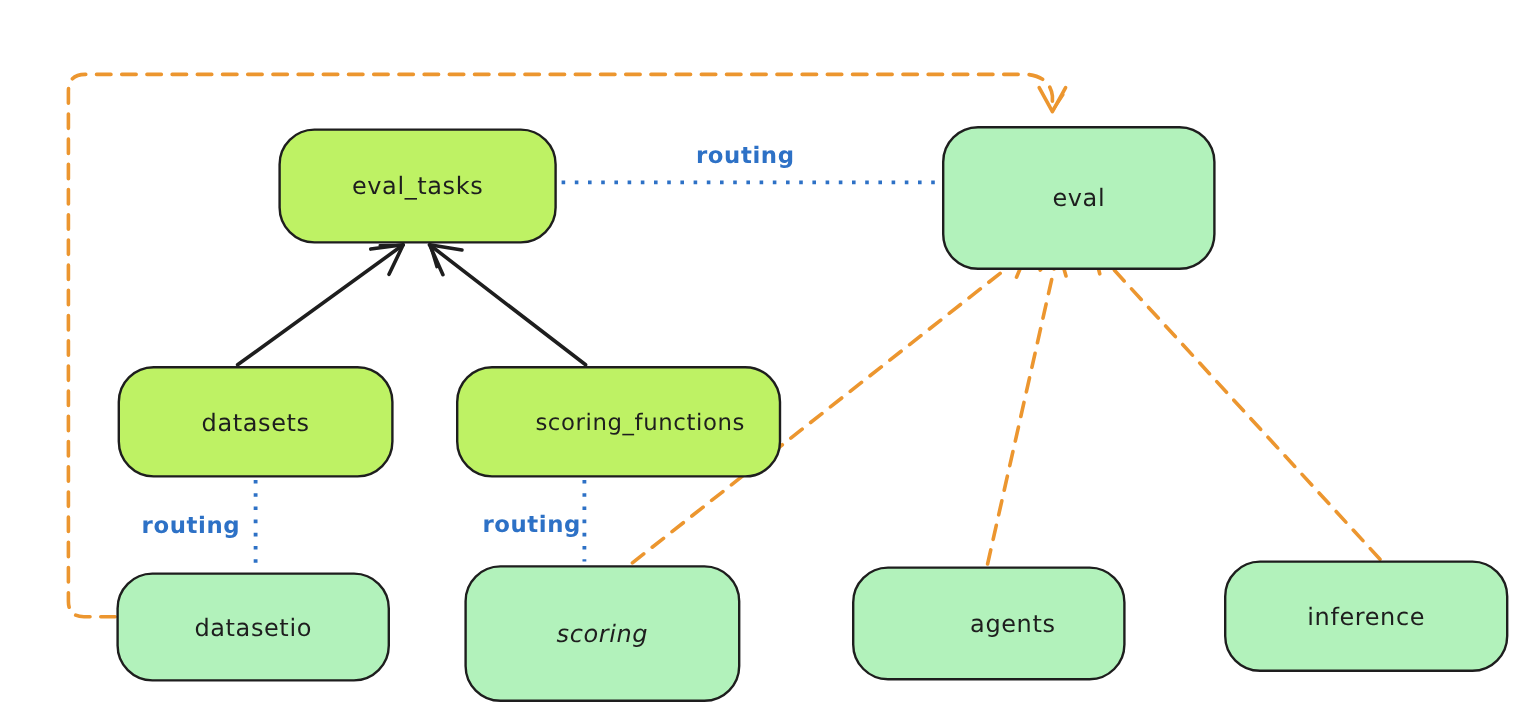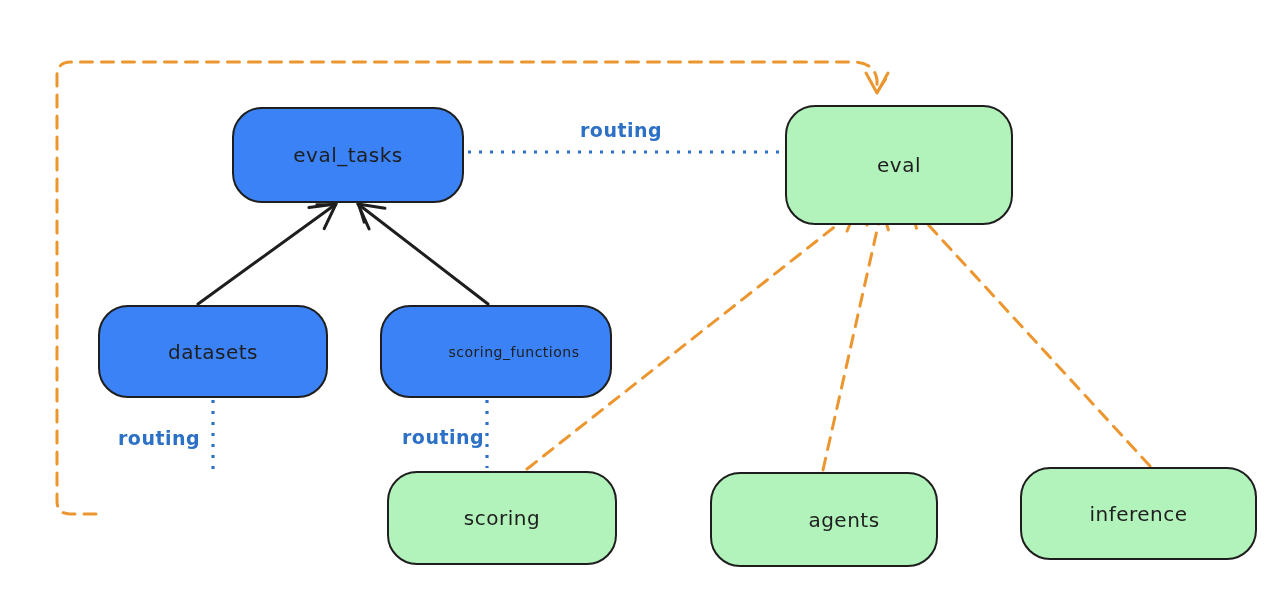--- a/index.html
+++ b/index.html
@@ -26,30 +26,30 @@
     display: flex;
     align-items: center;
     justify-content: center;
     border: 2.5px solid #1e1e1e;
     border-radius: 30px;
     font-size: 20px;
     color: #1e1e1e;
     letter-spacing: 0.5px;
     box-sizing: border-box;
   }
-  .node-blue  { background: #3b82f6; }
+  .node-blue  { background: #bef264; }
   .node-green { background: #b2f2bb; }
 
   
   #node-eval-tasks        { left: 232px; top: 107px; width: 232px; height: 96px; }
   #node-eval              { left: 785px; top: 105px; width: 228px; height: 120px; }
   #node-datasets          { left:  98px; top: 305px; width: 230px; height: 93px; text-align: right; }
-  #node-scoring-functions { left: 380px; top: 305px; width: 232px; height: 93px; font-size: 14px; padding-left: 36px; }
+  #node-scoring-functions { left: 380px; top: 305px; width: 271px; height: 93px; font-size: 19px; padding-left: 36px; }
   #node-datasetio         { left:  97px; top: 477px; width: 228px; height: 91px; }
-  #node-scoring           { left: 387px; top: 471px; width: 230px; height: 94px; }
+  #node-scoring           { left: 387px; top: 471px; width: 230px; height: 114px; font-style: italic; }
   #node-agents            { left: 710px; top: 472px; width: 228px; height: 95px; padding-left: 40px; }
   #node-inference         { left: 1020px; top: 467px; width: 237px; height: 93px; }
 
   .edge-label {
     position: absolute;
     color: #2d71c6;
     font-size: 19px;
     font-weight: 700;
     letter-spacing: 0.5px;
     white-space: nowrap;
@@ -93,20 +93,23 @@
   </div>
   <div class="node node-green" id="node-eval">
     <span>eval</span>
   </div>
   <div class="node node-blue" id="node-datasets">
     <span>datasets</span>
   </div>
   <div class="node node-blue" id="node-scoring-functions">
     <span>scoring_functions</span>
   </div>
+  <div class="node node-green" id="node-datasetio">
+    <span>datasetio</span>
+  </div>
   <div class="node node-green" id="node-scoring">
     <span>scoring</span>
   </div>
   <div class="node node-green" id="node-agents">
     <span>agents</span>
   </div>
   <div class="node node-green" id="node-inference">
     <span>inference</span>
   </div>
 

